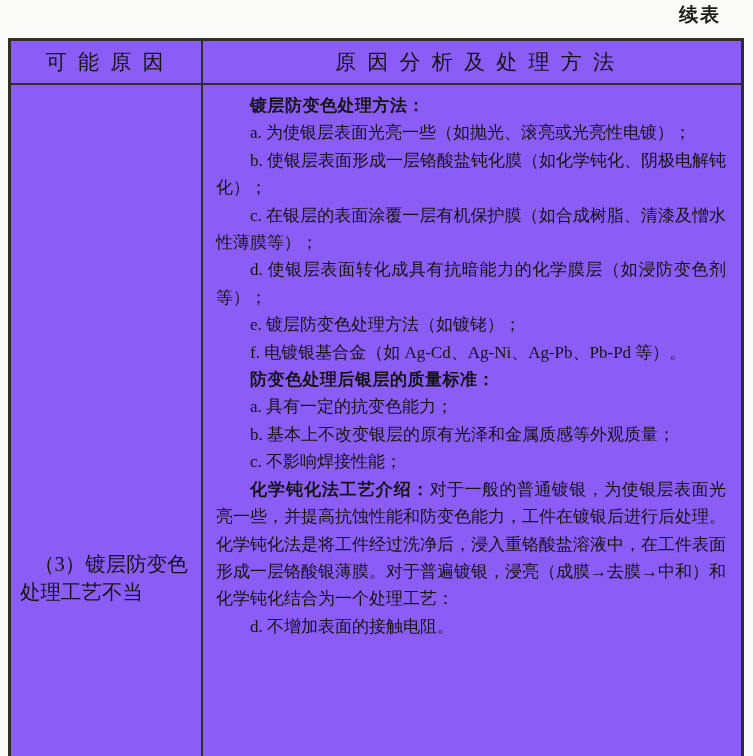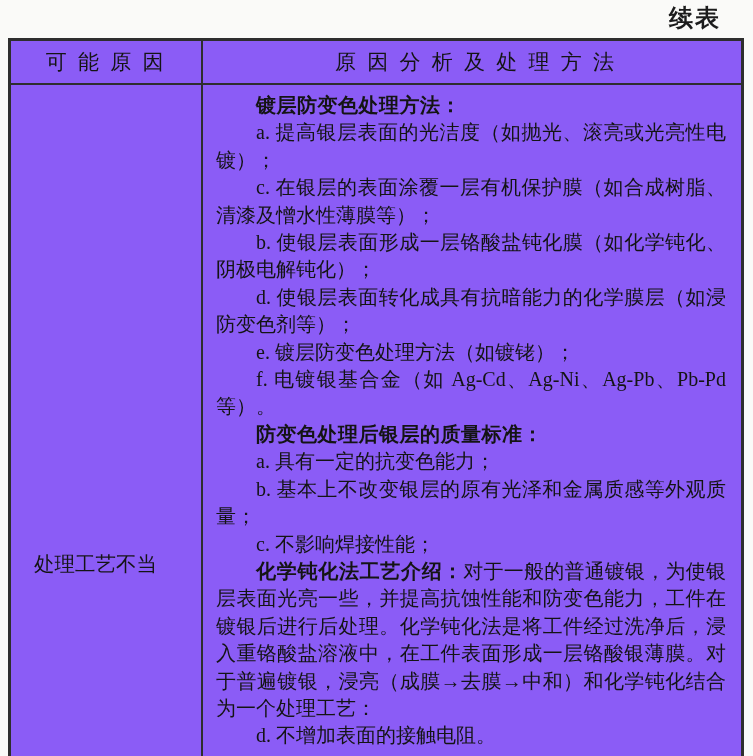--- a/index.html
+++ b/index.html
@@ -12,21 +12,21 @@
     position: relative;
     background: #fafaf8;
     font-family: "Liberation Serif", serif;
     color: #161616;
     overflow: hidden;
   }
   .continued-label {
     position: absolute;
     top: 2px;
     right: 32px;
-    font-size: 24px;
+    font-size: 19px;
     font-weight: 700;
     letter-spacing: 2px;
     color: #1c1c1c;
   }
   .table-wrap {
     position: absolute;
     left: 8px;
     top: 38px;
     width: 736px;
     height: 718px;
@@ -79,21 +79,21 @@
     color: #141414;
   }
   .cause-line:first-child {
     text-indent: 14px;
   }
   .analysis-cell {
     padding: 7px 15px 0 13px;
   }
   .para {
     margin: 0;
-    font-size: 20px;
+    font-size: 17px;
     line-height: 27.4px;
     text-indent: 2em;
     text-align: justify;
     color: #141414;
   }
   .para b {
     font-family: "Liberation Sans", sans-serif;
     font-weight: 700;
     letter-spacing: 0.5px;
   }
@@ -104,28 +104,29 @@
 <div class="continued-label">续表</div>
 
 <div class="table-wrap">
   <div class="header-row">
     <div class="header-cell col-cause">可 能 原 因</div>
     <div class="header-cell col-analysis">原 因 分 析 及 处 理 方 法</div>
   </div>
   <div class="body-row">
     <div class="col-cause">
       <div class="cause-cell-inner">
+          <div class="cause-line">（3）镀层防变色</div>
           <div class="cause-line">处理工艺不当</div>
         </div>
     </div>
     <div class="col-analysis analysis-cell">
         <p class="para"><b>镀层防变色处理方法：</b></p>
-        <p class="para">a. 提高银层表面的光洁度（如抛光、滚亮或光亮性电镀）；</p>
+        <p class="para">a. 为使银层表面光亮一些（如抛光、滚亮或光亮性电镀）；</p>
+        <p class="para">b. 使银层表面形成一层铬酸盐钝化膜（如化学钝化、阴极电解钝化）；</p>
         <p class="para">c. 在银层的表面涂覆一层有机保护膜（如合成树脂、清漆及憎水性薄膜等）；</p>
-        <p class="para">b. 使银层表面形成一层铬酸盐钝化膜（如化学钝化、阴极电解钝化）；</p>
         <p class="para">d. 使银层表面转化成具有抗暗能力的化学膜层（如浸防变色剂等）；</p>
         <p class="para">e. 镀层防变色处理方法（如镀铑）；</p>
         <p class="para">f. 电镀银基合金（如 Ag-Cd、Ag-Ni、Ag-Pb、Pb-Pd 等）。</p>
         <p class="para"><b>防变色处理后银层的质量标准：</b></p>
         <p class="para">a. 具有一定的抗变色能力；</p>
         <p class="para">b. 基本上不改变银层的原有光泽和金属质感等外观质量；</p>
         <p class="para">c. 不影响焊接性能；</p>
         <p class="para"><b>化学钝化法工艺介绍：</b>对于一般的普通镀银，为使银层表面光亮一些，并提高抗蚀性能和防变色能力，工件在镀银后进行后处理。化学钝化法是将工件经过洗净后，浸入重铬酸盐溶液中，在工件表面形成一层铬酸银薄膜。对于普遍镀银，浸亮（成膜→去膜→中和）和化学钝化结合为一个处理工艺：</p>
         <p class="para">d. 不增加表面的接触电阻。</p>
       </div>

